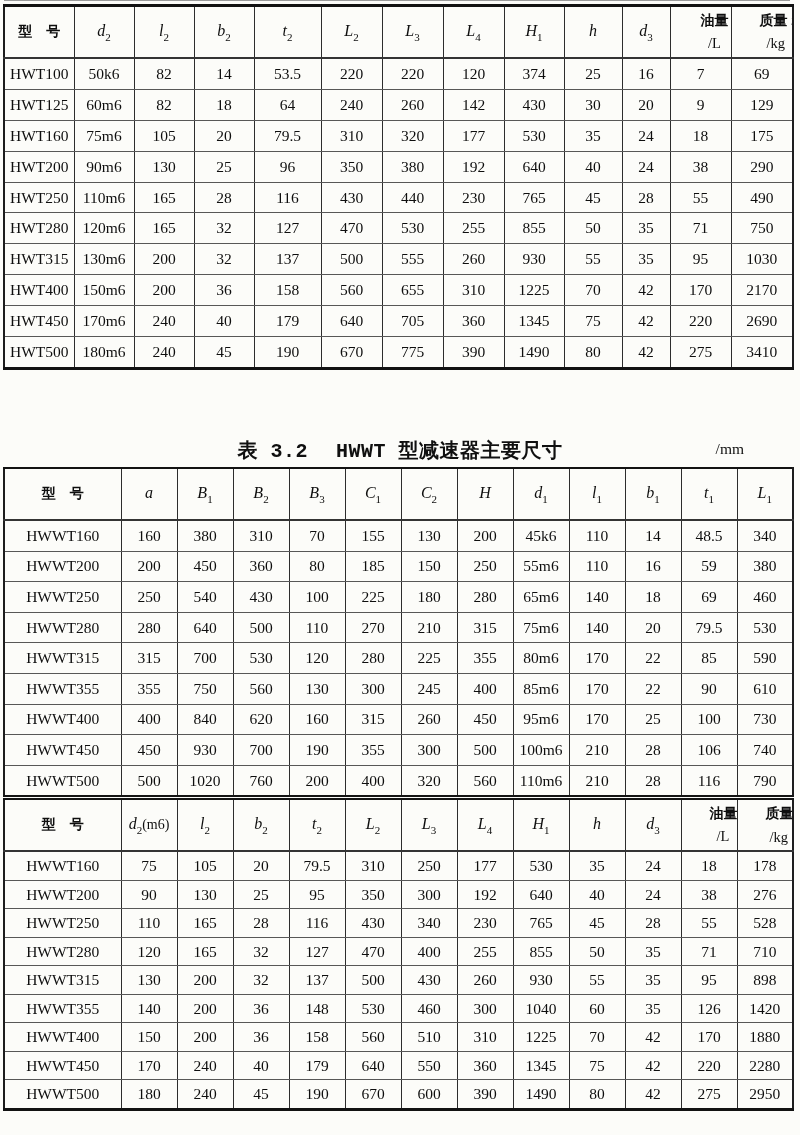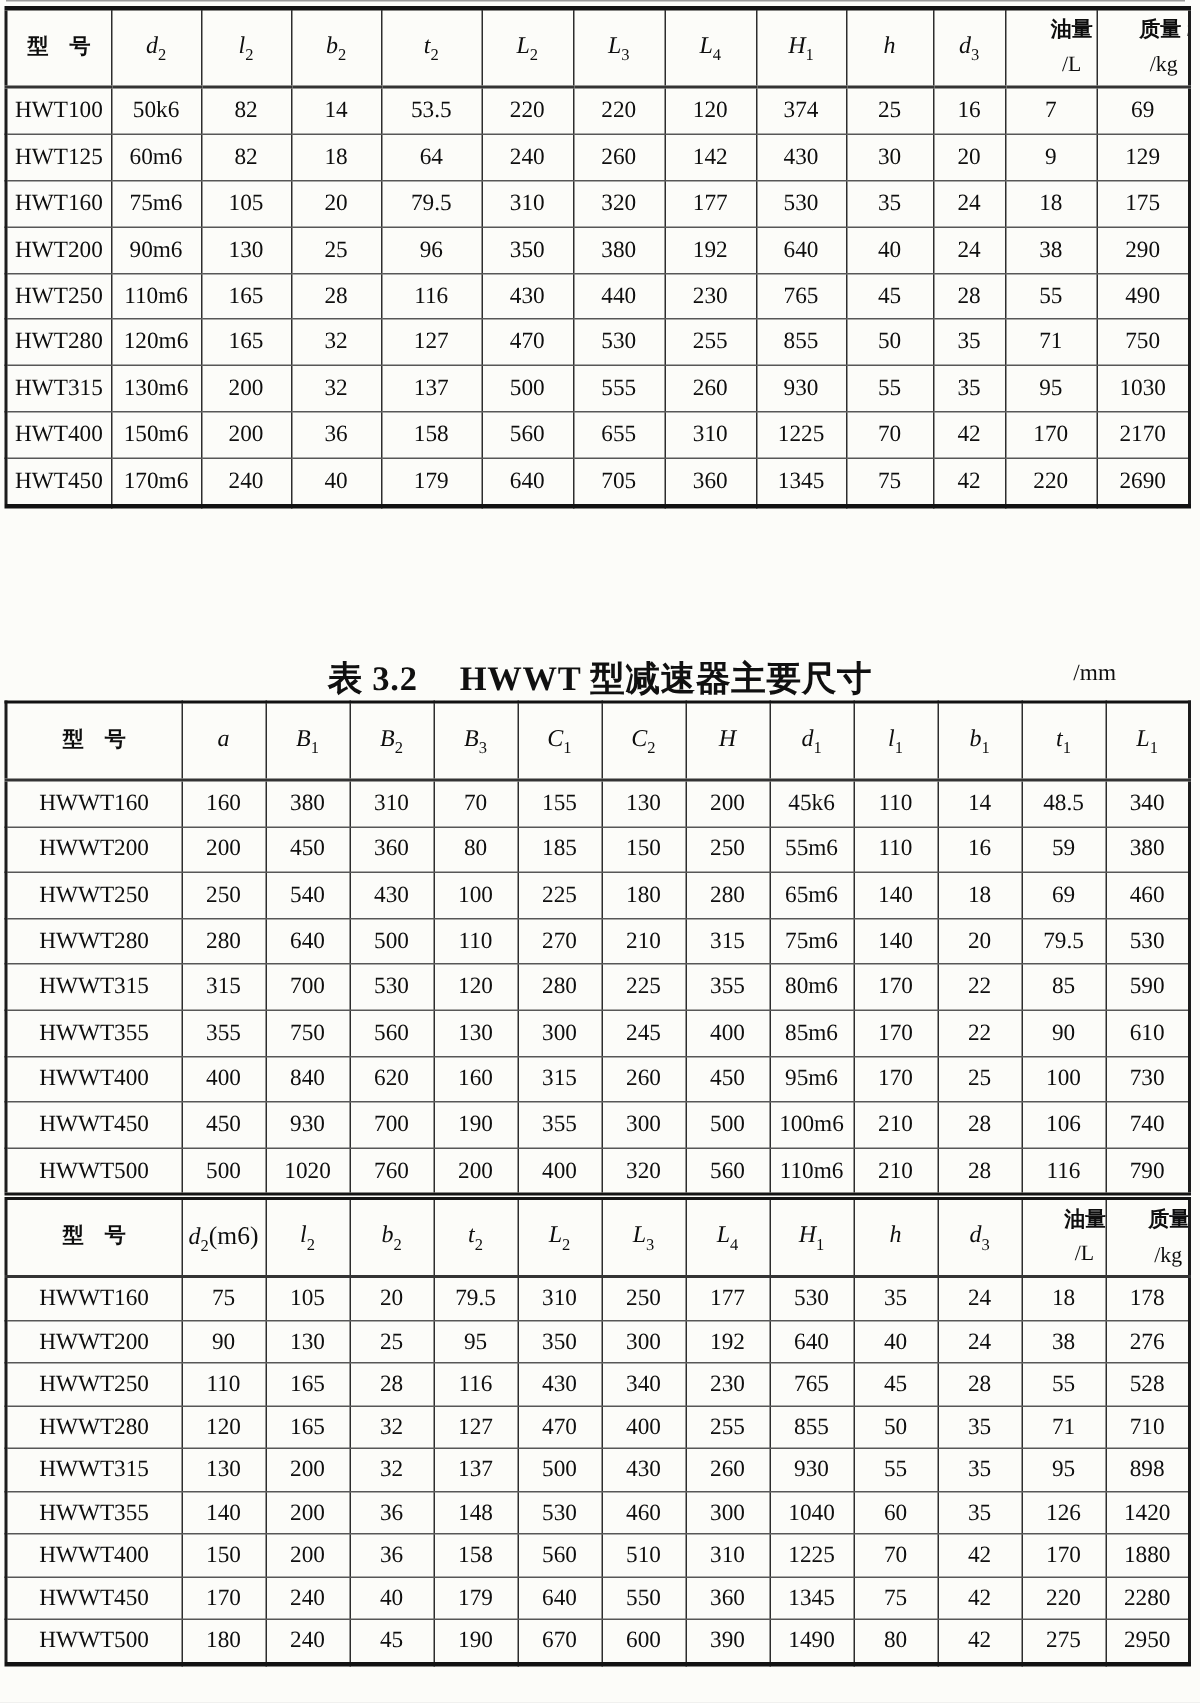--- a/index.html
+++ b/index.html
@@ -25,28 +25,28 @@
   #t1 tr.hdr td  { height:50px; }
   #t1 tr.d0 td   { height:29.9px; }
   #t2 tr.hdr1 td { height:50px; }
   #t2 tr.d1 td   { height:29.6px; }
   #t2 tr.hdr2 td { height:50px; border-top:5px double #141414; }
   #t2 tr.d2 td   { height:27.5px; }
 
   .cn  { font-size:14px; font-weight:600; }
   .hv  { font-style:italic; font-size:16px; }
   sub.hs { font-style:normal; font-size:11px; position:relative; top:1px; }
-  .sfx { font-style:normal; font-size:17px; }
+  .sfx { font-style:normal; font-size:14px; }
   .two-line { font-size:14px; line-height:1.55; font-weight:600;padding-left:28px; }
   .two-line .unit { font-weight:400; font-size:14.5px; font-family:"Liberation Serif",serif; }
   .two-line .it { font-style:italic; font-weight:400; font-size:15px; }
 
   .caption {
     position:absolute; top:437px; left:0; width:100%;
-    text-align:center; font-weight:700; font-size:23px; letter-spacing:0.5px;
+    text-align:center; font-weight:700; font-size:20px; letter-spacing:0.5px;font-family:Liberation Mono, monospace;
   }
   .caption .lbl { margin-right:28px; }
   .unit-mm { position:absolute; top:440px; right:56px; font-size:15.5px; font-weight:400; letter-spacing:0; }
 </style>
 </head>
 <body>
 
 <div class="page">
   <div class="top-rule"></div>
 
@@ -216,20 +216,35 @@
           <td class="num">179</td>
           <td class="num">640</td>
           <td class="num">705</td>
           <td class="num">360</td>
           <td class="num">1345</td>
           <td class="num">75</td>
           <td class="num">42</td>
           <td class="num">220</td>
           <td class="num">2690</td>
         </tr>
+        <tr class="d0">
+          <td class="model">HWT500</td>
+          <td class="num">180m6</td>
+          <td class="num">240</td>
+          <td class="num">45</td>
+          <td class="num">190</td>
+          <td class="num">670</td>
+          <td class="num">775</td>
+          <td class="num">390</td>
+          <td class="num">1490</td>
+          <td class="num">80</td>
+          <td class="num">42</td>
+          <td class="num">275</td>
+          <td class="num">3410</td>
+        </tr>
       </tbody>
   </table>
 
   <div class="caption">
     <span class="lbl">表 3.2</span><span>HWWT 型减速器主要尺寸</span>
   </div>
   <div class="unit-mm">/mm</div>
 
   <table id="t2">
     <colgroup>

